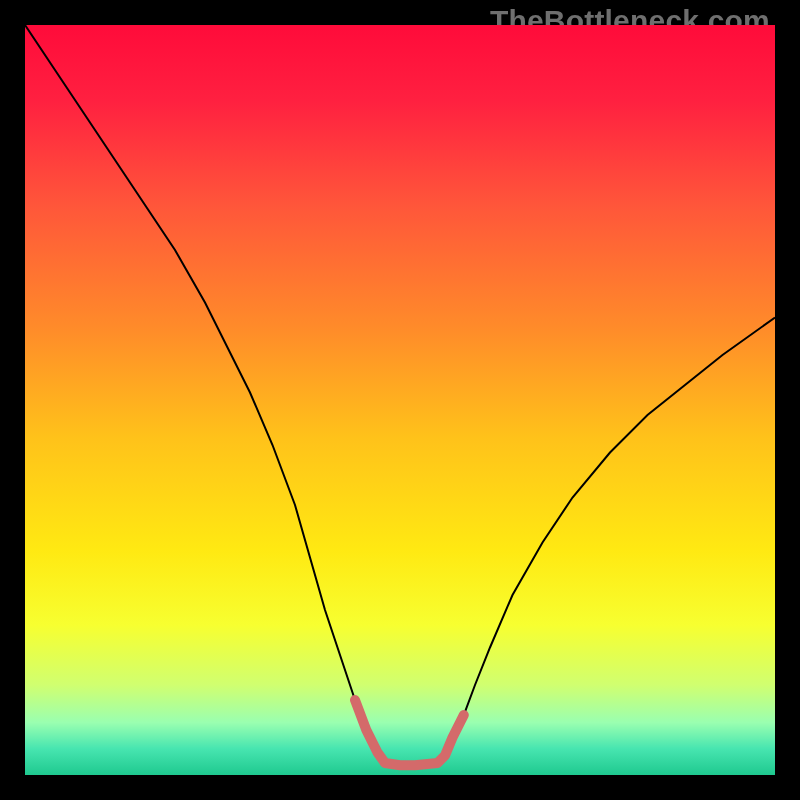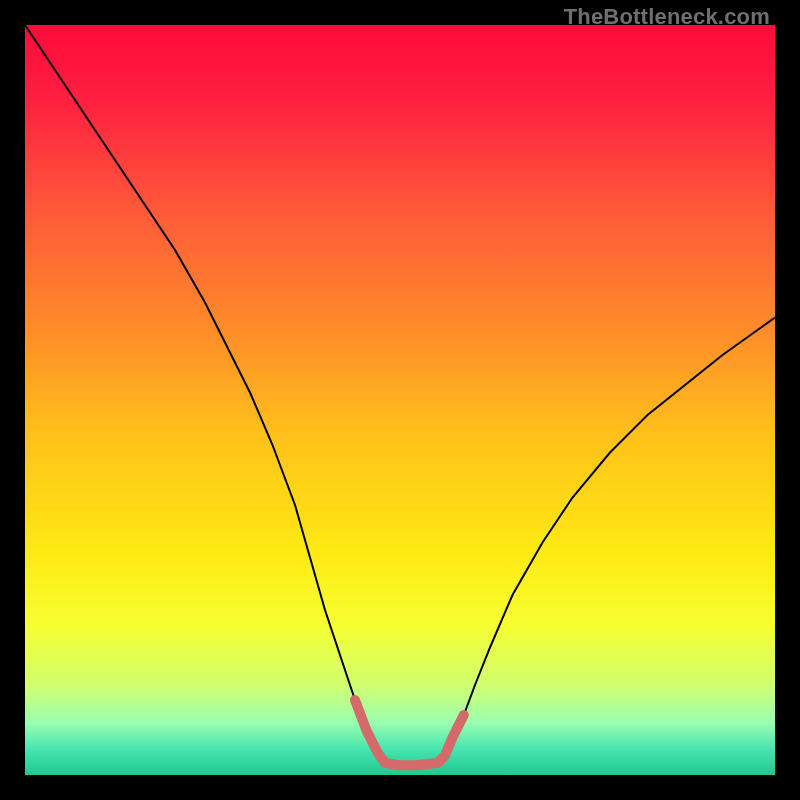--- a/index.html
+++ b/index.html
@@ -33,21 +33,21 @@
     position: absolute;
     inset: 0;
     width: 100%;
     height: 100%;
   }
   .watermark {
     position: absolute;
     top: 4px;
     right: 30px;
     color: #6f6f6f;
-    font-size: 22px;
+    font-size: 30px;
     font-weight: 600;
     letter-spacing: 0.2px;
     user-select: none;
   }
 </style>
 </head>
 <body>
 
 <div class="stage">
 

